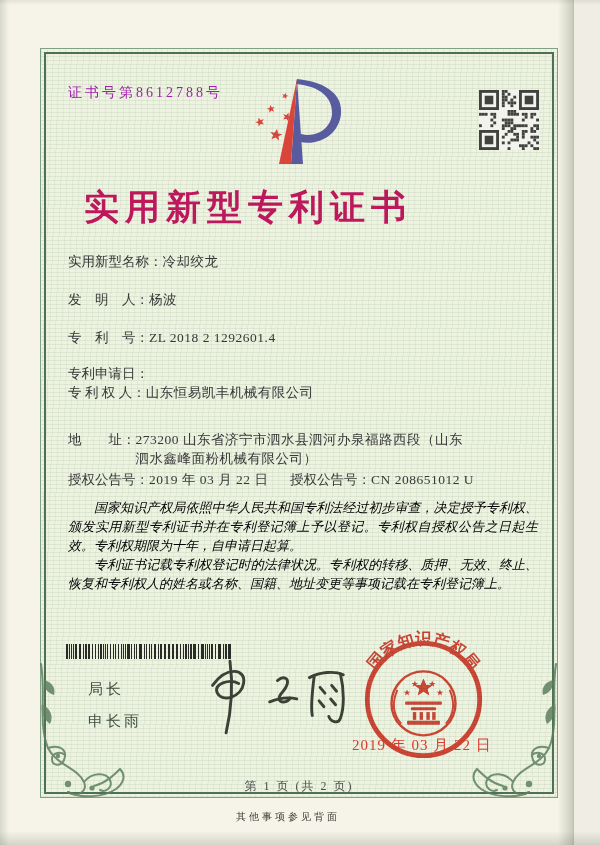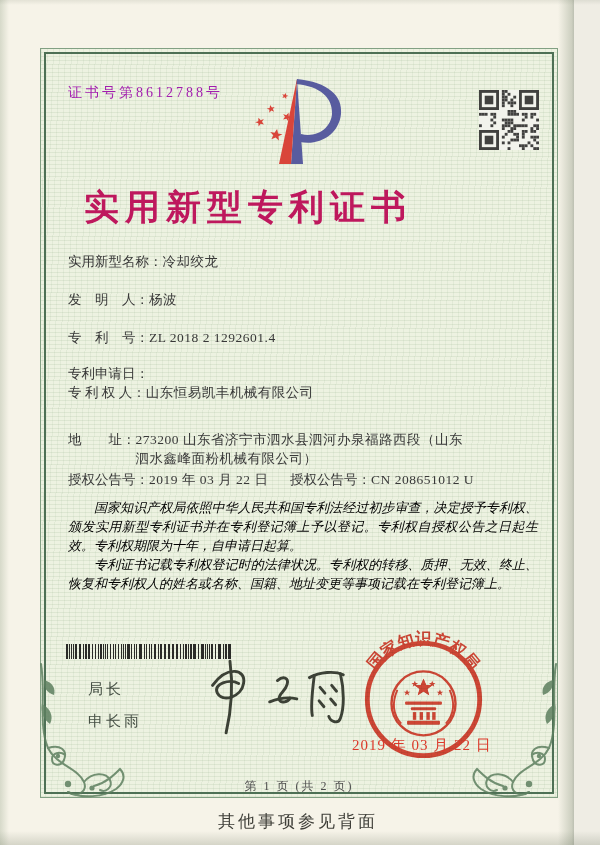--- a/index.html
+++ b/index.html
@@ -49,21 +49,21 @@
   .legal{left:68px;top:498px;width:470px;font-size:13px;line-height:19px;color:#000000;text-align:justify;font-style:italic;}
   .legal p{margin:0;text-indent:2em;}
   
   .barcode{left:66px;top:644px;}
   .signer-title{left:88px;top:680px;font-family:"Liberation Sans","DejaVu Sans",sans-serif;font-size:15px;letter-spacing:3px;color:#454f44;}
   .signer-name{left:88px;top:712px;font-family:"Liberation Sans","DejaVu Sans",sans-serif;font-size:15px;letter-spacing:3px;color:#454f44;}
   .signature{left:198px;top:650px;}
   .seal{left:346px;top:622px;mix-blend-mode:multiply;opacity:0.92;}
   .seal-date{left:352px;top:736px;font-size:15px;color:#dc3a2b;letter-spacing:1px;white-space:nowrap;}
   .page-info{left:40px;top:778px;width:518px;text-align:center;font-size:12px;letter-spacing:2px;color:#4c4c4c;}
-  .footer-note{left:18px;top:810px;width:560px;text-align:center;font-size:17px;letter-spacing:3px;color:#3f3f39;}
+  .footer-note{left:8px;top:810px;width:560px;text-align:center;font-size:10px;letter-spacing:3px;color:#3f3f39;}
   
   .orn-left{left:34px;top:662px;}
   .orn-right{left:468px;top:662px;transform:scaleX(-1);}
   .edge-right{left:558px;top:0;width:16px;height:845px;background:linear-gradient(90deg, rgba(110,125,100,0) 0%, rgba(110,125,100,0.30) 85%, rgba(80,95,75,0.35) 100%);}
   .edge-right-paper{left:574px;top:0;width:26px;height:845px;background:#efede4;}
   .edge-bottom{left:0;top:831px;width:600px;height:14px;background:linear-gradient(180deg, rgba(95,105,85,0) 0%, rgba(95,105,85,0.22) 100%);}
   .edge-left{left:0;top:0;width:9px;height:845px;background:linear-gradient(90deg, rgba(120,140,110,0.25) 0%, rgba(120,140,110,0) 100%);}
   .edge-top{left:0;top:0;width:600px;height:5px;background:linear-gradient(180deg, rgba(120,130,110,0.15) 0%, rgba(120,130,110,0) 100%);}
 </style>
 </head>

